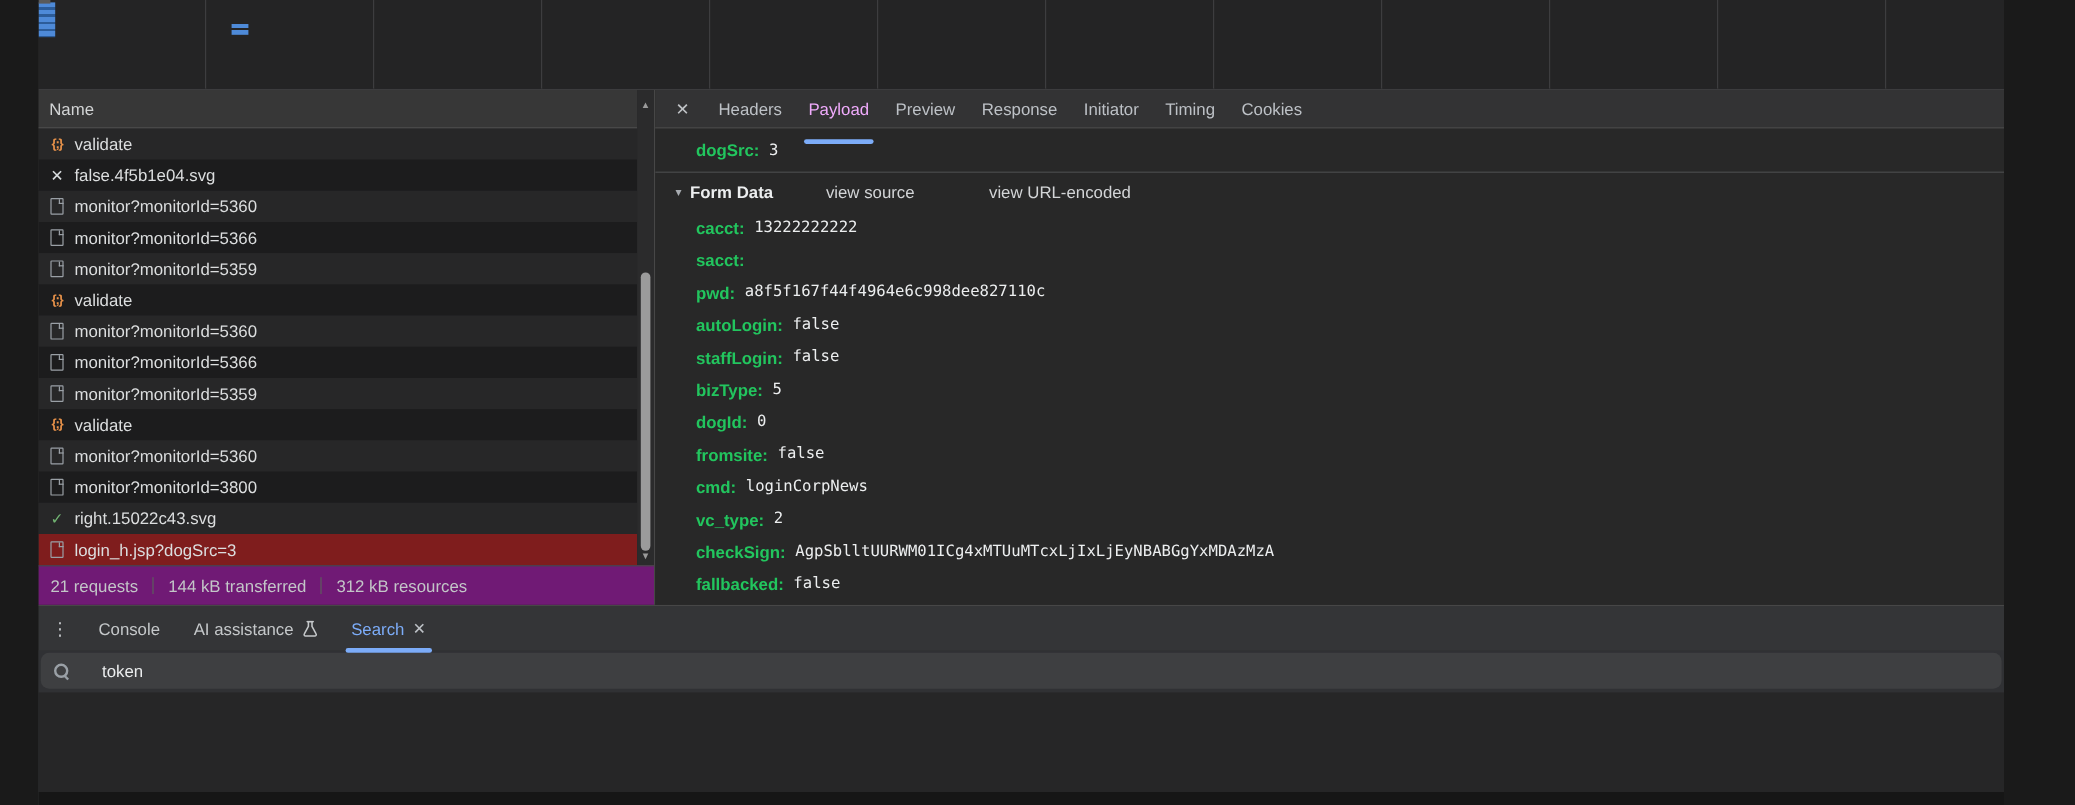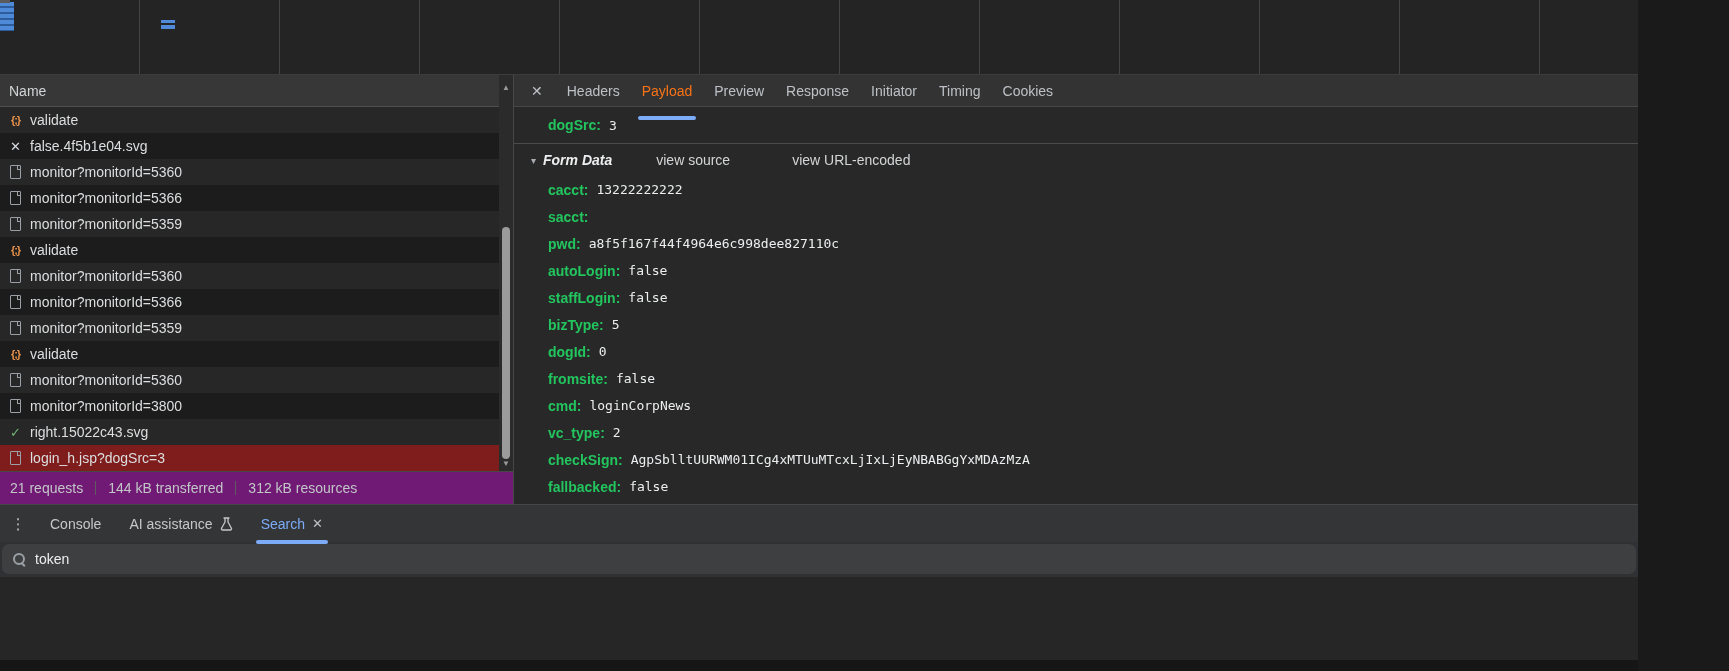--- a/index.html
+++ b/index.html
@@ -1,17 +1,17 @@
 <!DOCTYPE html>
 <html><head>
 <meta charset="utf-8">
 <style>
   html,body{margin:0;padding:0;background:#1a1a1a;}
   #app{position:relative;width:1638px;height:671px;background:#282828;overflow:hidden;
-       font-family:"Liberation Sans",sans-serif;font-size:14px;color:#dadcdd;}
+       font-family:"Liberation Sans",sans-serif;font-size:14px;color:#dadcdd;margin-left:32px;}
 
   
   .filmstrip{height:74px;background:#242425;display:flex;border-bottom:1px solid #3c3c3e;overflow:hidden;}
   .frame{width:139px;flex:none;position:relative;background:#242425;border-right:1px solid #444446;}
   .thumb{position:absolute;}
   .thumb-list-bars{left:0;top:2px;width:14px;height:29px;
     background:repeating-linear-gradient(to bottom,#4e8ad8 0 4px,#2c5c99 4px 6px,rgba(0,0,0,0) 6px 6px);}
   .thumb-list-bars::before{content:"";position:absolute;left:0;top:-2px;width:10px;height:3px;background:#5a5a5a;}
   .thumb-dash{left:21px;top:20px;width:14px;height:9px;
     background:linear-gradient(#4e8ad8 0 3px,rgba(0,0,0,0) 3px 5px,#4e8ad8 5px 9px);}
@@ -45,46 +45,46 @@
   
   .status-bar{height:32px;flex:none;background:#701a75;border-top:1px solid #474747;
     display:flex;align-items:center;padding-left:10px;color:#c3c6c8;}
   .status-bar .vsep{width:1px;height:14px;background:#5d5d5d;margin:0 12px;}
 
   
   .details{flex:1;display:flex;flex-direction:column;background:#282828;min-width:0;}
   .tabbar{height:31px;flex:none;background:#333334;border-bottom:1px solid #474747;display:flex;align-items:center;}
   .close{padding:0 13px 0 17px;color:#c0c3c6;font-size:14px;cursor:default;}
   .tab{position:relative;height:100%;display:flex;align-items:center;padding:12px 11px;color:#bdc1c6;}
-  .tab.active{color:#f97316;}
+  .tab.active{color:#f0abfc;}
   .tab.active::after{content:"";position:absolute;left:7px;right:7px;bottom:-2px;height:4px;border-radius:4px;background:#7cacf8;}
 
   .details-content{flex:1;overflow:hidden;padding-top:5px;}
   .qs-row{height:26px;display:flex;align-items:center;padding-left:34px;}
   .pkey{color:#22c55e;font-weight:bold;}
   .pval{margin-left:8px;font-family:"DejaVu Sans Mono",monospace;font-size:13px;color:#eceeef;}
   .divider{border-top:1px solid #4a4b4d;margin-top:5px;}
   .fd-header{height:32px;display:flex;align-items:center;padding-left:17px;}
   .caret{color:#a8acb1;font-size:10px;width:12px;}
-  .fd-title{font-weight:bold;color:#eceeef;font-style:italic;}
+  .fd-title{font-weight:bold;color:#eceeef;}
   .fd-link{color:#d3d5d7;margin-left:44px;}
   .fd-link.two{margin-left:62px;}
   .param-row{height:27px;display:flex;align-items:center;padding-left:34px;white-space:nowrap;}
 
   
   .drawer{height:168px;display:flex;flex-direction:column;background:#343537;border-top:1px solid #474747;}
   .drawer-toolbar{height:37px;flex:none;display:flex;align-items:center;}
   .more{width:36px;text-align:center;color:#c0c3c6;font-size:15px;letter-spacing:0;}
   .dtab{position:relative;height:100%;display:flex;align-items:center;gap:7px;padding:0 14px;color:#c5c8ca;}
   .dtab.active .dlbl{color:#7cacf8;}
   .dtab.active::after{content:"";position:absolute;left:9px;right:9px;bottom:-2px;height:4px;border-radius:4px;background:#7cacf8;z-index:2;}
   .dclose{color:#bdc1c6;font-size:13px;}
   .flask-svg{display:block;}
   .search-row{height:35px;flex:none;background:#303134;padding:2px 2px 0 2px;box-sizing:border-box;}
-  .search-pill{height:30px;border-radius:7px;background:#3e3f41;display:flex;align-items:center;padding-left:11px;gap:9px;}
+  .search-pill{height:30px;border-radius:7px;background:#3e3f41;display:flex;align-items:center;padding-left:11px;gap:27px;}
   .mag{position:relative;width:13px;height:13px;flex:none;}
   .mag::before{content:"";position:absolute;left:0;top:0;width:8px;height:8px;border:2px solid #9aa0a6;border-radius:50%;}
   .mag::after{content:"";position:absolute;left:9px;top:9px;width:5px;height:2px;background:#9aa0a6;transform:rotate(45deg);transform-origin:0 0;}
   .search-input{flex:1;background:transparent;border:none;outline:none;color:#eceeef;
     font-family:"Liberation Sans",sans-serif;font-size:14px;padding:0;}
   .drawer-body{flex:1;background:#262627;}
   .bottom-strip{height:13px;flex:none;background:#161616;}
 </style>
 </head>
 <body>

